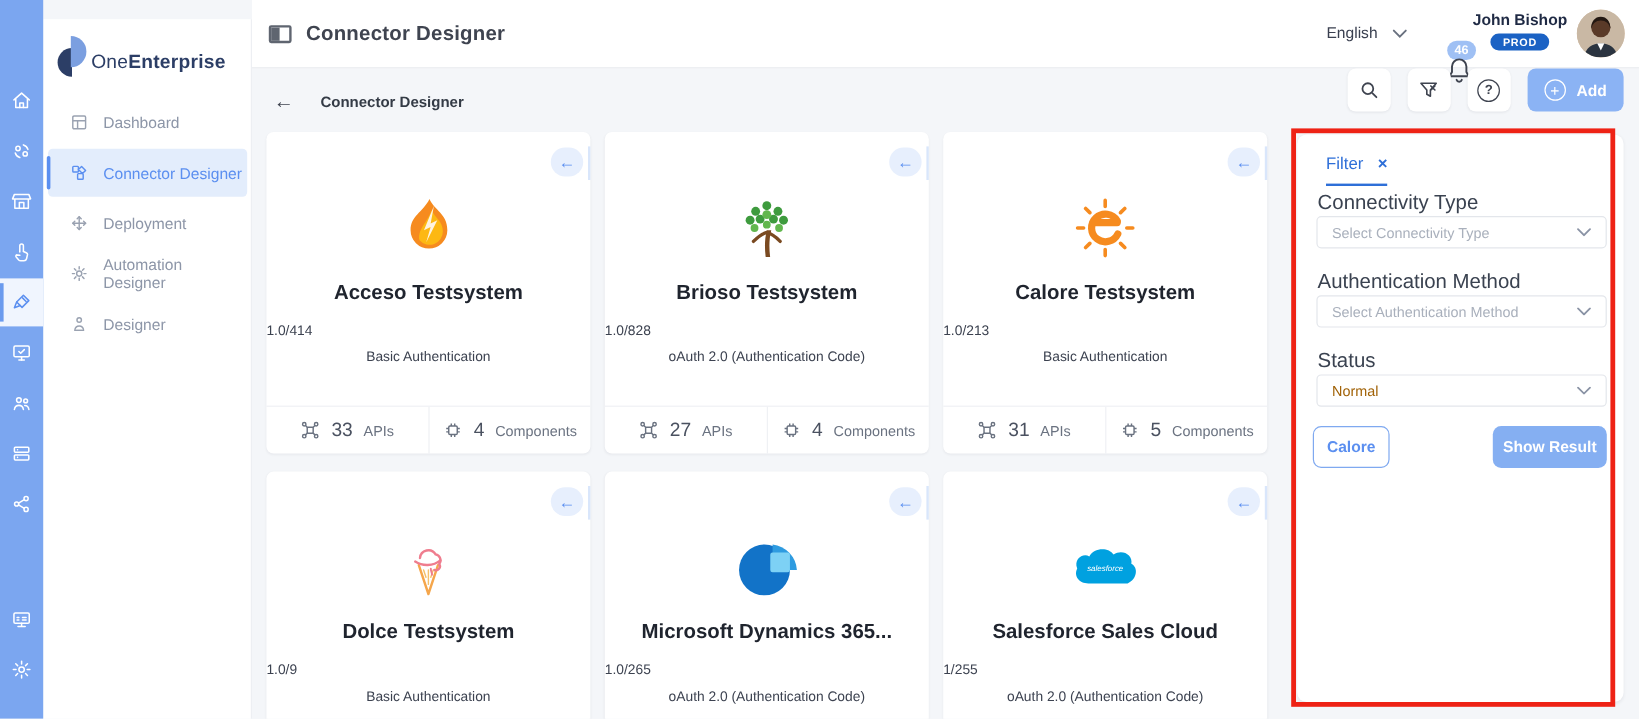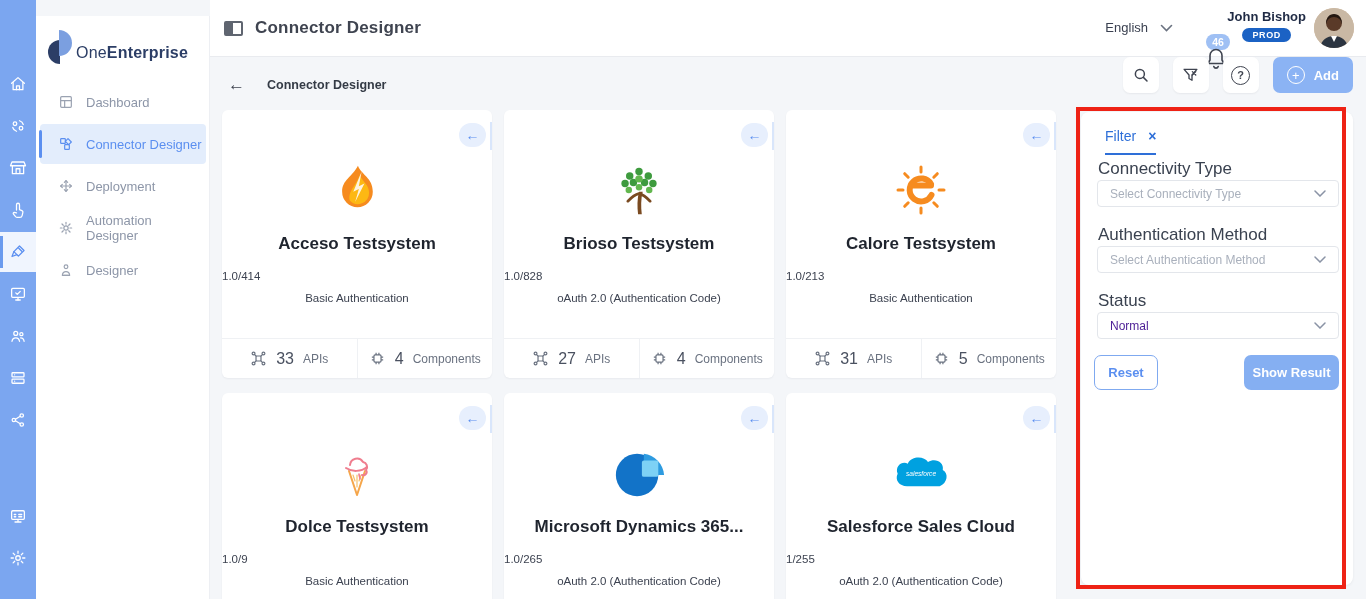--- a/index.html
+++ b/index.html
@@ -74,21 +74,21 @@
   .card .stat .lbl { font-size:12px; color:#6A7280; }
 
   
   .filter-panel { position:absolute; left:1081px; top:112px; width:272px; height:473px; background:#fff; border-radius:8px; box-shadow:0 1px 3px rgba(16,24,40,.06); z-index:2; }
   .filter-tab { position:absolute; left:24px; top:16px; display:flex; align-items:center; gap:12px; cursor:pointer; padding-bottom:9px; border-bottom:2px solid #2E6FD8; }
   .filter-tab .t { font-size:14px; color:#2E6FD8; }
   .filter-tab .x { font-size:14px; font-weight:bold; color:#2E6FD8; line-height:1; cursor:pointer; }
   .f-label { position:absolute; left:17px; font-size:17px; color:#3A4250; }
   .f-select { position:absolute; left:16px; width:242px; height:27px; border:1px solid #E3E6EB; border-radius:4px; background:#fff; display:flex; align-items:center; justify-content:space-between; padding:0 12px; cursor:pointer;gap:24px; }
   .f-select .val { font-size:12px; color:#A9B0BC; }
-  .f-select.selected .val { color:#4c1d95; }
+  .f-select.selected .val { color:#a16207; }
   .reset-btn { position:absolute; left:29px; top:355px; width:64px; height:35px; border:1px solid #7FA9F0; border-radius:7px; background:#fff; color:#5B8FF0; font-size:13px; font-weight:bold; display:flex; align-items:center; justify-content:center; cursor:pointer; }
   .show-btn { position:absolute; right:14px; top:355px; width:95px; height:35px; border-radius:7px; background:#85AFF2; color:#fff; font-size:13px; font-weight:bold; display:flex; align-items:center; justify-content:center; cursor:pointer; }
 
   .annotation { position:absolute; left:1076px; top:107px; width:270px; height:482px; border:4px solid #EE2215; z-index:9; pointer-events:none; }
 </style>
 </head>
 <body>
 
 <div class="rail">
   <div class="rail-item" style="top:64px">
@@ -520,17 +520,17 @@
   <div class="f-label" style="top:179px">Status</div>
   <div class="f-select selected" style="top:200px">
     <span class="val">Normal</span>
     <span>
         <svg width="12" height="7" viewBox="0 0 12 7" fill="none" stroke="#8A93A5" stroke-width="1.5" stroke-linecap="round">
           <path d="M1 1l5 5 5-5"></path>
         </svg>
       </span>
   </div>
 
-  <div class="reset-btn" style="top:243px; left:13px;">Reset</div>
+  <div class="reset-btn" style="top:243px; left:13px;">Calore</div>
   <div class="show-btn" style="top:243px;">Show Result</div>
 </div>
 
 <div class="annotation"></div>
 
 </body></html>

